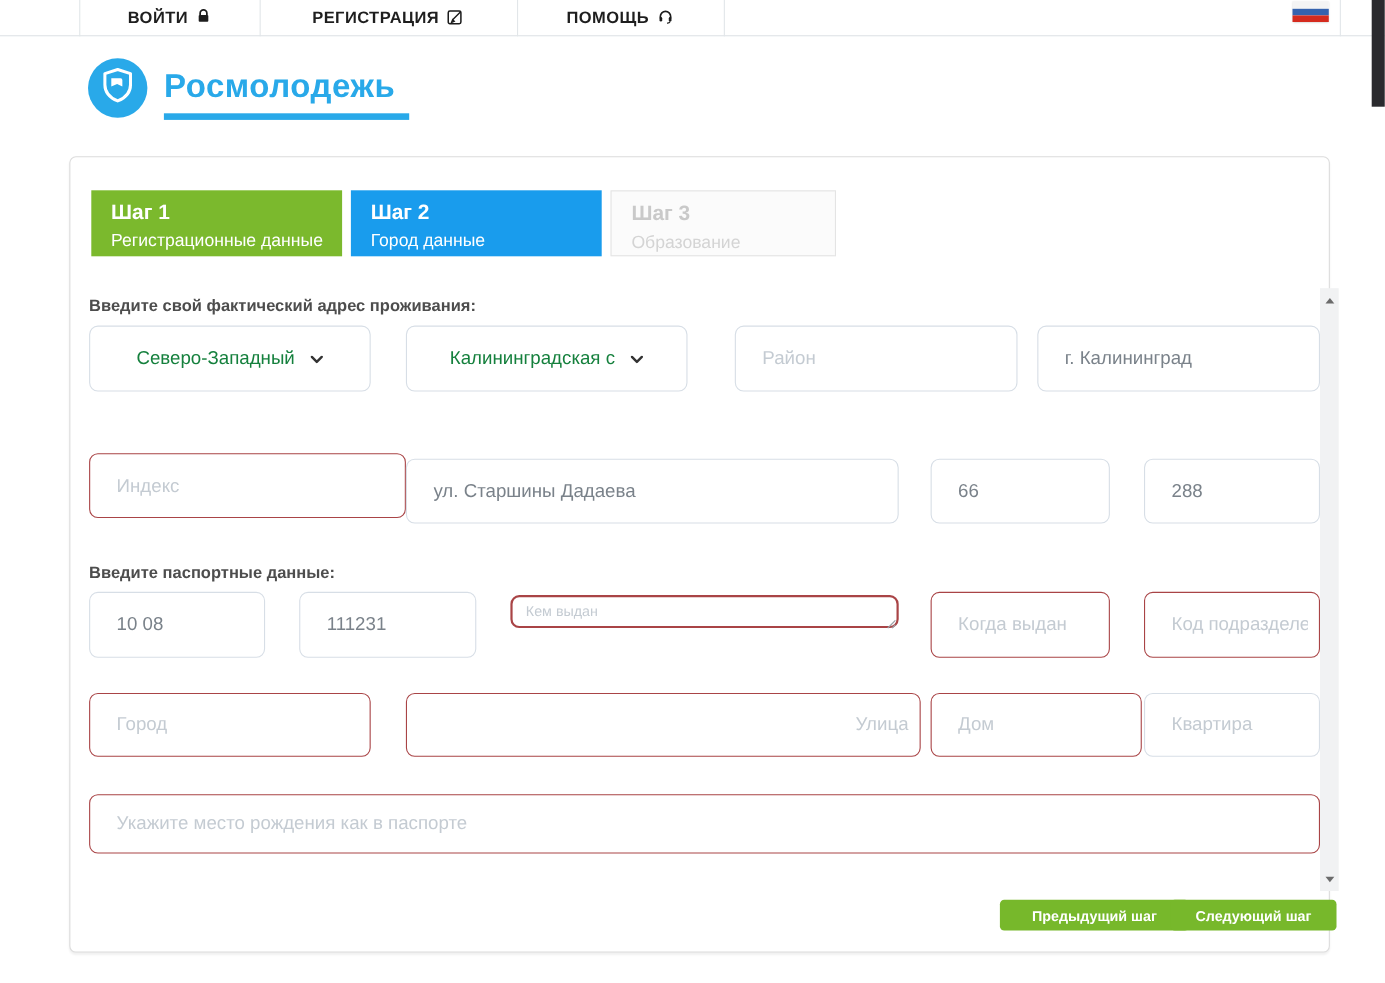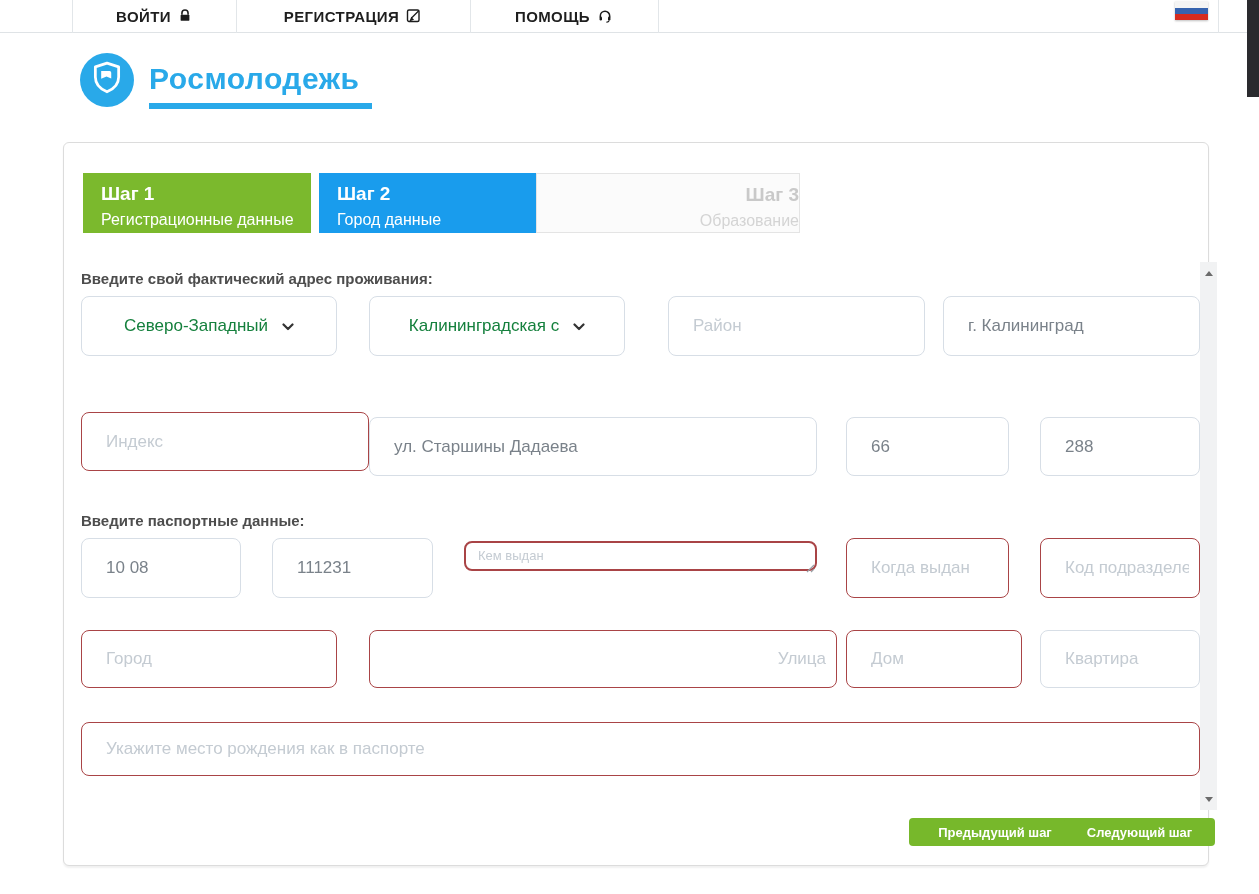--- a/index.html
+++ b/index.html
@@ -29,21 +29,21 @@
   
   .card { position:absolute; left:63px; top:142px; width:1146px; height:724px; background:#fff;
           border:1px solid #dcdcdc; border-radius:6px; box-shadow:0 2px 2px rgba(0,0,0,.06); }
 
   
   .step { position:absolute; top:173px; height:60px; width:228px; padding:10px 0 0 18px; cursor:pointer; }
   .step .t { font-size:19px; font-weight:bold; line-height:22px; }
   .step .s { font-size:16px; margin-top:6px; }
   .step1 { left:83px;  background:#7bb92d; color:#fff; }
   .step2 { left:319px; background:#199ced; color:#fff; }
-  .step3 { left:536px; width:264px; background:#fbfbfb; border:1px solid #e4e4e4;text-align:right; }
+  .step3 { left:555px; width:205px; background:#fbfbfb; border:1px solid #e4e4e4; }
   .step3 .t { color:#c9c9c9; } .step3 .s { color:#d4d4d4; }
 
   
   .section-label { position:absolute; font-size:15px; font-weight:bold; color:#4d4d4d; }
 
   
   .field, .fake-select {
     position:absolute; border:1px solid #d7dee6; border-radius:8px; background:#fff;
     font-family:"Liberation Sans", sans-serif; font-size:17px; color:#7a828a; padding:0 10px 0 24px; outline:none;
   }
@@ -163,21 +163,21 @@
   <input class="field" style="left: 272px; top: 538px; width: 161px; height: 60px;" value="111231">
   <textarea class="field err" style="left: 464px; top: 541px; width: 353px; height: 30px;" placeholder="Кем выдан"></textarea>
   <span class="resize-handle" style="left:806px; top:559px;"><svg width="9" height="9" viewBox="0 0 9 9">
         <path d="M8 1 L1 8 M8 5 L5 8" stroke="#9aa0a6" stroke-width="1.2"></path>
       </svg></span>
   <input class="field err" style="left: 846px; top: 538px; width: 163px; height: 60px;" placeholder="Когда выдан">
   <input class="field err" style="left: 1040px; top: 538px; width: 160px; height: 60px;" placeholder="Код подразделения">
 
   <input class="field err" style="left: 81px; top: 630px; width: 256px; height: 58px;" placeholder="Город">
   <input class="field err" style="left: 369px; top: 630px; width: 468px; height: 58px; text-align: right;" placeholder="Улица">
-  <input class="field err" style="left: 846px; top: 630px; width: 176px; height: 58px;" placeholder="Дом">
+  <input class="field err" style="left: 846px; top: 630px; width: 192px; height: 58px;" placeholder="Дом">
   <input class="field" style="left: 1040px; top: 630px; width: 160px; height: 58px;" placeholder="Квартира">
 
   <input class="field err" style="left: 81px; top: 722px; width: 1119px; height: 54px;" placeholder="Укажите место рождения как в паспорте">
 
   <button class="btn" style="left:909px; width:172px;">Предыдущий шаг</button>
   <button class="btn" style="left:1064px; width:151px;">Следующий шаг</button>
 
   <div class="inner-scrollbar">
     <div class="sb-arrow" style="top:3px;">
         <span class="tri-up"></span>

